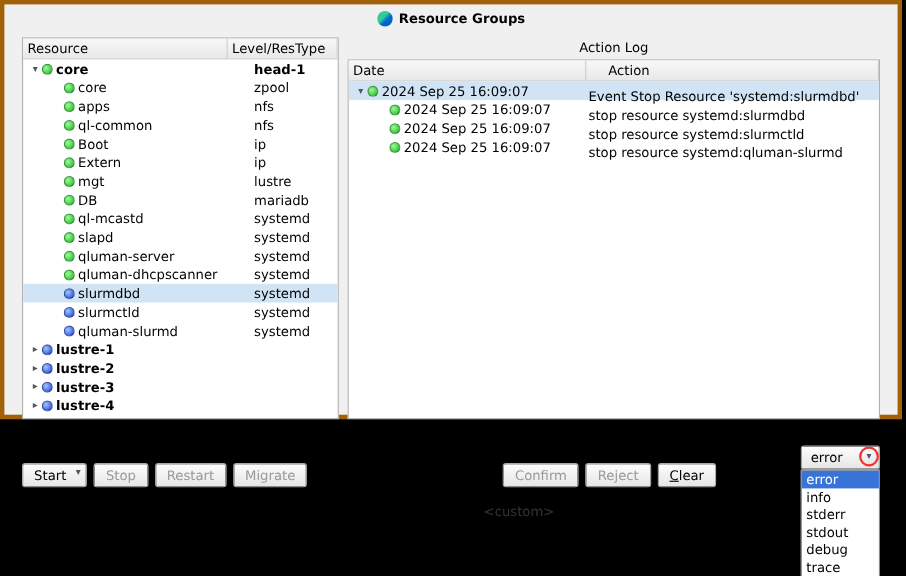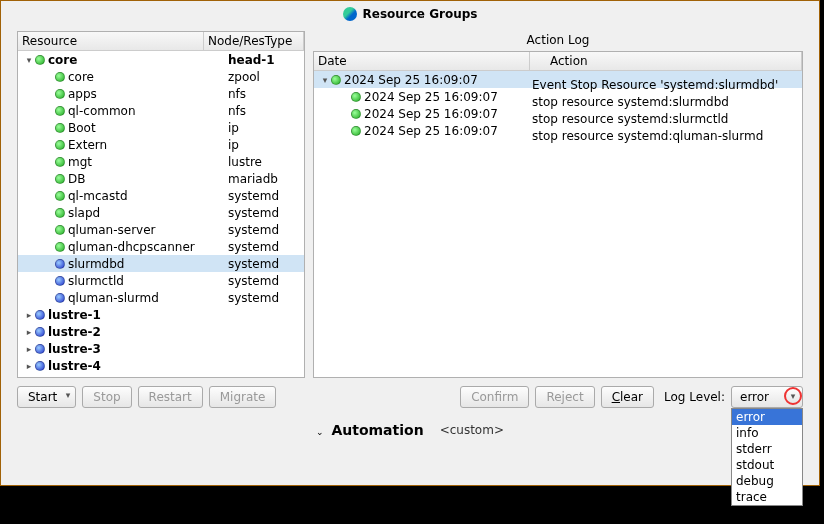--- a/index.html
+++ b/index.html
@@ -1,17 +1,17 @@
 <!DOCTYPE html>
 <html><head>
 <meta charset="utf-8">
 <style>
 * { box-sizing: border-box; margin: 0; padding: 0; font-family: "DejaVu Sans", Arial, sans-serif; font-size: 12px; }
 body { background: #000; width: 824px; height: 524px; position: relative; }
-.window { background: #f0f0f0; width: 820px; height: 486px; position: absolute; top: 0; left: 0; border: 1px solid #a16207; }
+.window { background: #f0f0f0; width: 820px; height: 381px; position: absolute; top: 0; left: 0; border: 4px solid #a16207; }
 .title-bar { display: flex; align-items: center; justify-content: center; padding: 6px 0; font-weight: bold; font-size: 14px; gap: 6px; }
 .title-icon { width: 14px; height: 14px; border-radius: 50%; background: linear-gradient(135deg, #3c9 40%, #06c 60%); display: inline-block; }
 .main-area { display: flex; padding: 4px 16px 0 16px; gap: 8px; }
 .left-panel { width: 288px; }
 .right-panel { flex: 1; }
 .tree-box { border: 1px solid #b0b0b0; background: #fff; height: 347px; overflow: hidden; }
 .tree-header { display: flex; background: linear-gradient(#f8f8f8,#e8e8e8); border-bottom: 1px solid #ccc; }
 .tree-header .col { padding: 2px 4px; border-right: 1px solid #ccc; }
 .col-res { width: 186px; }
 .col-node { flex: 1; }
@@ -30,21 +30,21 @@
 .action-log-title { text-align: center; padding: 2px 0 4px; }
 .log-box { border: 1px solid #b0b0b0; background: #fff; height: 327px; }
 .log-header { display: flex; background: linear-gradient(#f8f8f8,#e8e8e8); border-bottom: 1px solid #ccc; gap: 16px; }
 .log-header .col { padding: 2px 4px; border-right: 1px solid #ccc; }
 .col-date { width: 216px; }
 .col-action { flex: 1; }
 .log-row { display: flex; align-items: center; height: 17px; position: relative; padding-left: 4px; }
 .log-row.selected { background: #d0e4f5; }
 .log-row .action { position: absolute; left: 218px; margin-top: 10px; }
 .button-row { display: flex; padding: 8px 16px 0 16px; align-items: center; gap: 6px; }
-.btn { background: linear-gradient(#fdfdfd,#e6e6e6); border: 1px solid #aaa; border-radius: 3px; padding: 3px 10px; cursor: pointer; }
+.btn { background: linear-gradient(#fdfdfd,#e6e6e6); border: 1px solid #aaa; border-radius: 3px; padding: 3px 10px; cursor: pointer; margin-top: 32px; }
 .btn.combo { padding-right: 18px; position: relative; }
 .btn.combo::after { content: "▾"; position: absolute; right: 5px; top: 3px; font-size: 9px; color: #555; }
 .btn[disabled] { color: #999; }
 .spacer { flex: 1; }
 .log-level-label { margin-left: 4px; }
 .log-select-wrap { position: relative; }
 .log-select { background: linear-gradient(#fdfdfd,#e6e6e6); border: 1px solid #aaa; border-radius: 3px; padding: 3px 22px 3px 8px; width: 72px; text-align: left; }
 .log-select-arrow { position: absolute; right: 1px; top: 1px; width: 18px; height: 18px; border: 2px solid #e33; border-radius: 50%; display: flex; align-items: center; justify-content: center; font-size: 9px; color: #555; background: linear-gradient(#fdfdfd,#e6e6e6); }
 .dropdown { position: absolute; top: 22px; left: 0; width: 72px; background: #fff; border: 1px solid #888; z-index: 10; }
 .dropdown div { padding: 1px 4px; cursor: pointer; }
@@ -63,21 +63,21 @@
   <div class="title-bar">
     <span class="title-icon"></span>
     <span>Resource Groups</span>
   </div>
 
   <div class="main-area">
     <div class="left-panel">
       <div class="tree-box">
         <div class="tree-header">
           <div class="col col-res">Resource</div>
-          <div class="col col-node">Node/ResType</div>
+          <div class="col col-node">Level/ResType</div>
         </div>
         <div class="tree-body" id="tree-body">
             <div class="tree-row">
               <span class="indent" style="width: 2px;"></span>
               <span class="arrow">▾</span>
               <span class="dot green"></span>
               <span class="rname bold">core</span>
               <span class="rnode bold">head-1</span>
             </div>
             <div class="tree-row">

